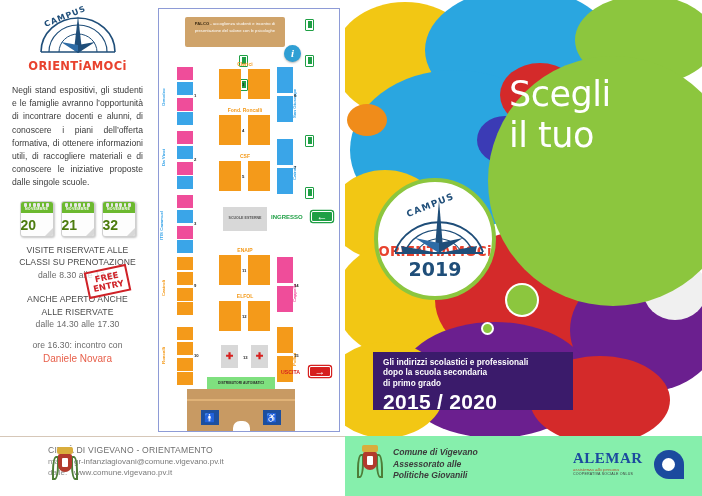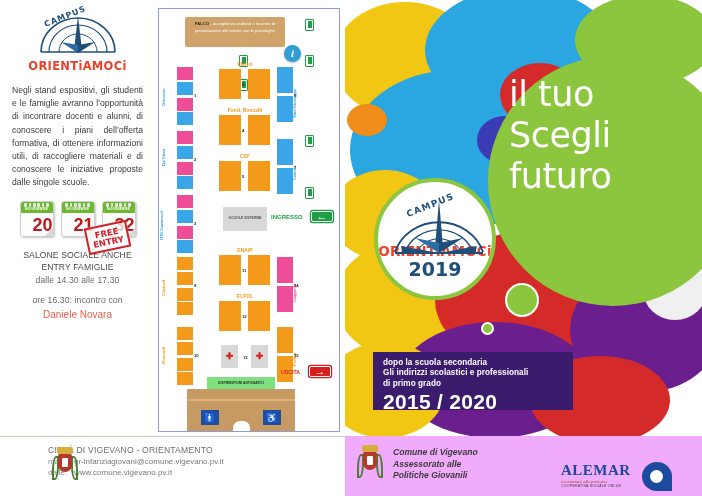--- a/index.html
+++ b/index.html
@@ -45,22 +45,22 @@
   .cal-head {
     height: 11px; background: #6cb92f; color: #fff;
     font-size: 3.6px; letter-spacing: .3px; text-align: center;
     padding-top: 5px; font-weight: bold;
   }
   .cal-rings { position: absolute; top: 0px; left: 0; width: 100%; display: flex;
     justify-content: space-around; padding: 0 3px; }
   .cal-rings i { display: block; width: 2.4px; height: 4px; background: #e6e6e6;
     border-radius: 1px; margin-top: 1px; }
   .cal-day {
-    font-size: 18px; font-weight: bold; color: #b91c1c;
-    text-align: right; line-height: 24px;
+    font-size: 14px; font-weight: bold; color: #4d7c0f;
+    text-align: left; line-height: 24px;
     font-family: "Liberation Sans", sans-serif;
   }
   .cal-fold { position: absolute; right: 0; bottom: 0; width: 0; height: 0;
     border-left: 8px solid transparent; border-bottom: 8px solid #d8d8d8; }
   .cap {
     text-align: center; font-size: 8.6px; color: #4a4a4a;
     line-height: 12.5px; margin-top: 7px; letter-spacing: .1px;
   }
   .cap .lt { color: #6a6a6a; }
 
@@ -251,28 +251,28 @@
   .band-sub {
     color: #fff; font-size: 8.2px; line-height: 10.4px; font-weight: bold;
     letter-spacing: .05px;
   }
   .band-year {
     color: #fff; font-size: 21px; font-weight: bold; line-height: 23px;
     margin-top: 1px; letter-spacing: .3px;
   }
   .footer-right {
     position: absolute; left: 0; bottom: 0; width: 357px; height: 60px;
-    background: #f0abfc; padding-top: 10px;
+    background: #86efac; padding-top: 10px;
   }
   .crest2 { position: absolute; left: 12px; top: 9px; width: 26px; height: 34px; }
   .foot-r-text {
     position: absolute; left: 48px; top: 11px; font-size: 8.6px;
     font-style: italic; font-weight: bold; color: #3b3b3b; line-height: 11.5px;
   }
-  .alemar { position: absolute; left: 216px; top: 14px; width: 115px; height: 30px; margin-top: 12px; }
+  .alemar { position: absolute; left: 228px; top: 14px; width: 115px; height: 30px; }
   .alemar-word {
     font-family: "Liberation Serif", serif; font-size: 15px; font-weight: bold;
     color: #1b4a9e; letter-spacing: .5px;
   }
   .alemar-sub1 { font-size: 4.4px; color: #b04a2a; font-style: italic; margin-top: 0px; }
   .alemar-sub2 { font-size: 3.6px; color: #3b3b3b; letter-spacing: .2px; }
   .alemar-mark {
     position: absolute; right: 4px; top: 0px; width: 30px; height: 29px;
     border-radius: 50% 50% 0 50%; background: #1b4a9e;
   }
@@ -341,31 +341,36 @@
             <i></i>
             <i></i>
             <i></i>
             <i></i>
           </div>
         <div class="cal-day">32</div>
         <div class="cal-fold"></div>
       </div>
     </div>
 
+    <div class="cap">
+      <div>VISITE RISERVATE ALLE</div>
+      <div>CLASSI SU PRENOTAZIONE</div>
+      <div class="lt">dalle 8.30 alle 13.30</div>
+    </div>
 
     <div class="big-cal-wrap">
       <div class="free-entry">
         <div>FREE</div>
         <div>ENTRY</div>
       </div>
     </div>
 
     <div class="cap">
-      <div>SALONE SOCIALE ANCHE</div>
-      <div>ENTRY FAMIGLIE</div>
+      <div>ANCHE APERTO ANCHE</div>
+      <div>ALLE RISERVATE</div>
       <div class="lt">dalle 14.30 alle 17.30</div>
       <div class="lt" style="margin-top:8px">ore 16.30: incontro con</div>
     </div>
     <div class="speaker">Daniele Novara</div>
   </div>
 
   <div class="map-panel">
     <div class="map-frame">
 
       <div class="palco">
@@ -551,45 +556,44 @@
         <ellipse cx="228" cy="205" rx="22" ry="18" fill="#2aa6e0"></ellipse>
         <ellipse cx="95" cy="235" rx="18" ry="14" fill="#d42a2a"></ellipse>
       </svg>
     </div>
 
     <div class="green-circle"></div>
     <div class="green-dot-sm"></div>
     <div class="green-dot-xs"></div>
 
     <div class="headline">
+      <div>Scegli</div>
       <div>il tuo</div>
-      <div>Scegli</div>
-      <div>futuro</div>
     </div>
 
     <div class="badge-logo">
       <div class="badge-campus">CAMPUS</div>
       <svg width="104" height="66" viewBox="0 0 104 66" style="position:absolute; left:9px; top:14px;">
         <path d="M8 56 A46 42 0 0 1 96 56" fill="none" stroke="#1f4e79" stroke-width="2"></path>
         <path d="M18 56 A36 33 0 0 1 86 56" fill="none" stroke="#1f4e79" stroke-width="1.4"></path>
         <path d="M30 56 A24 22 0 0 1 74 56" fill="none" stroke="#1f4e79" stroke-width="1.1"></path>
         <polygon points="52,4 56,52 52,57 48,52" fill="#1f4e79"></polygon>
         <polygon points="52,57 28,42 52,47" fill="#2e6ca6"></polygon>
         <polygon points="52,57 76,42 52,47" fill="#1f4e79"></polygon>
         <polygon points="14,50 52,57 16,58" fill="#1f4e79"></polygon>
         <polygon points="90,50 52,57 88,58" fill="#1f4e79"></polygon>
         <line x1="8" y1="57" x2="96" y2="57" stroke="#1f4e79" stroke-width="1.8"></line>
       </svg>
       <div class="badge-orient">ORIENTiAMOCi</div>
       <div class="badge-year">2019</div>
     </div>
 
     <div class="purple-band">
+      <div class="band-sub">Gli indirizzi scolastici e professionali</div>
       <div class="band-sub">dopo la scuola secondaria</div>
-      <div class="band-sub">Gli indirizzi scolastici e professionali</div>
       <div class="band-sub">di primo grado</div>
       <div class="band-year">2015 / 2020</div>
     </div>
 
     <div class="footer-right">
       <div class="crest2">
         <div class="crest-crown"></div>
         <div class="crest-leaf-l"></div>
         <div class="crest-leaf-r"></div>
         <div class="crest-shield"></div>

